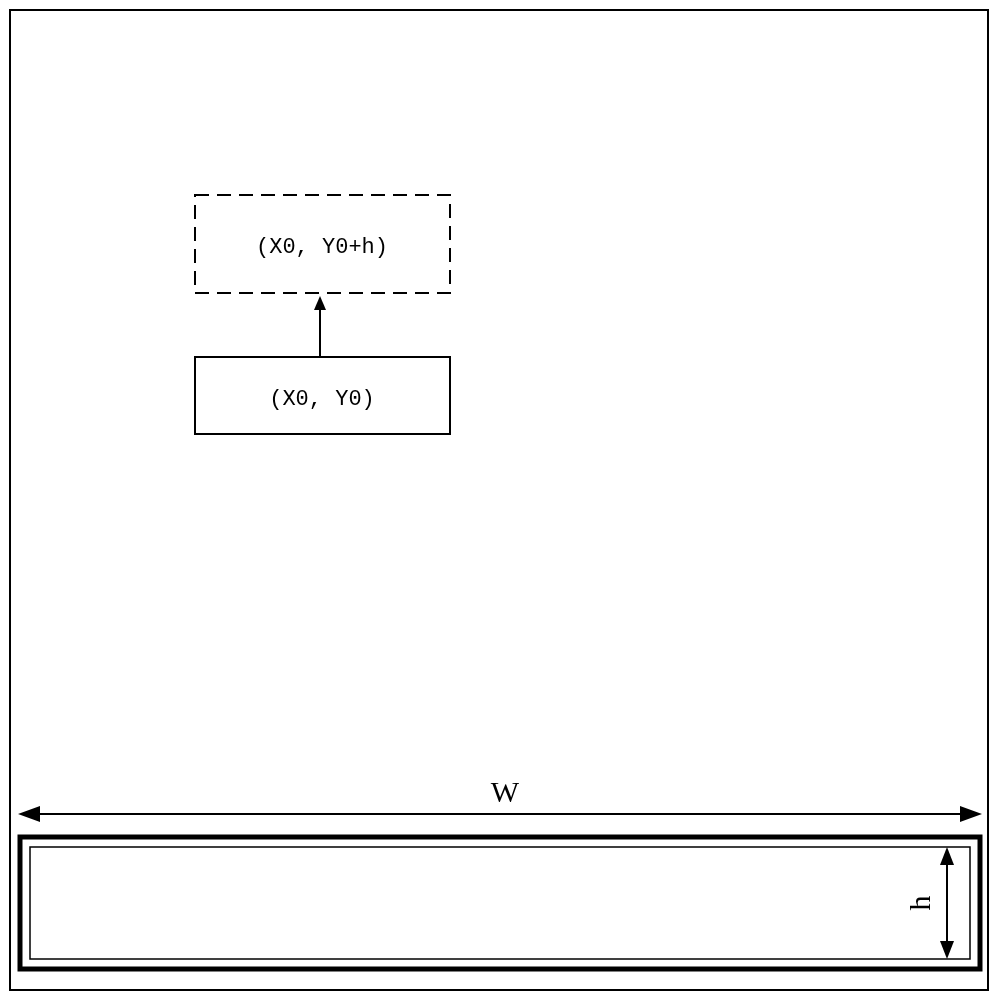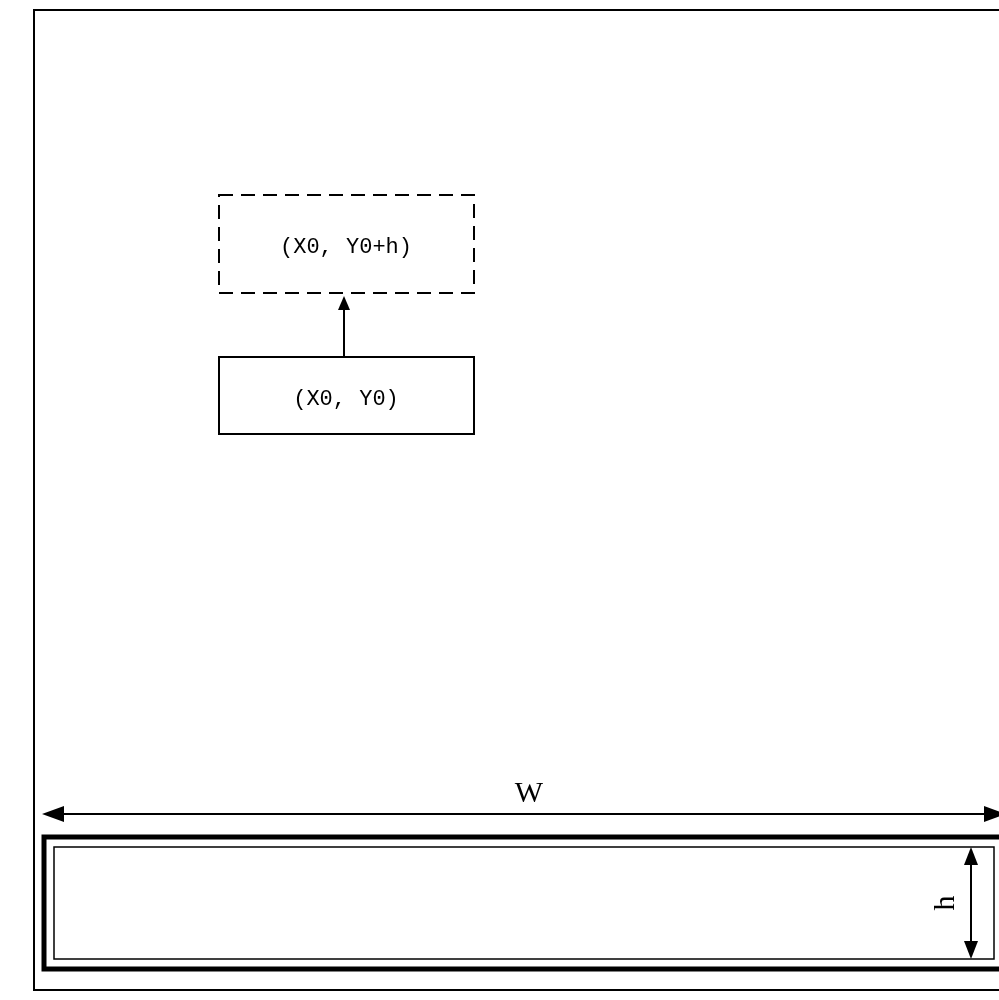--- a/index.html
+++ b/index.html
@@ -1,16 +1,16 @@
 <!DOCTYPE html>
 <html><head>
   <meta charset="utf-8">
   <style>
     body { margin: 0; padding: 0; background: #fff; font-family: "SimSun", serif; }
-    .stage { position: relative; width: 929px; height: 1000px; padding-left: 24px; }
+    .stage { position: relative; width: 929px; height: 1000px; }
     svg { display: block; }
     .lbl-coord { font-family: "Courier New", monospace; font-size: 22px; }
     .lbl-dim { font-family: "Times New Roman", serif; font-size: 30px; }
   </style>
 </head>
 <body>
 
 <div class="stage">
   <svg viewBox="0 0 999 1000" width="999" height="1000">
 

